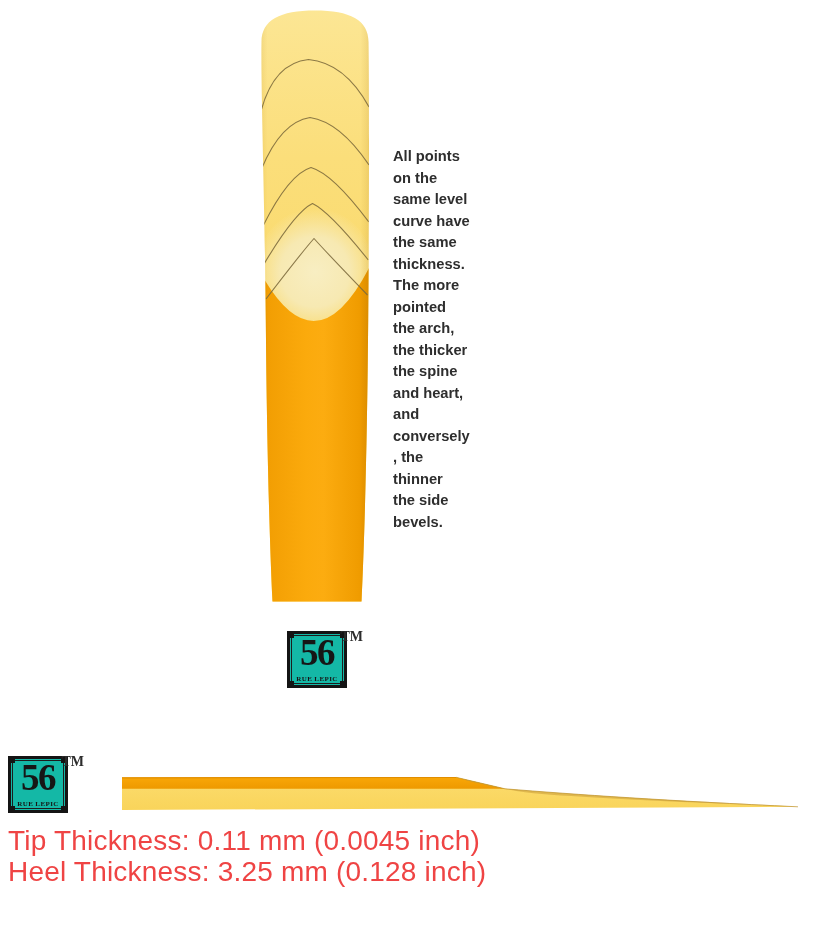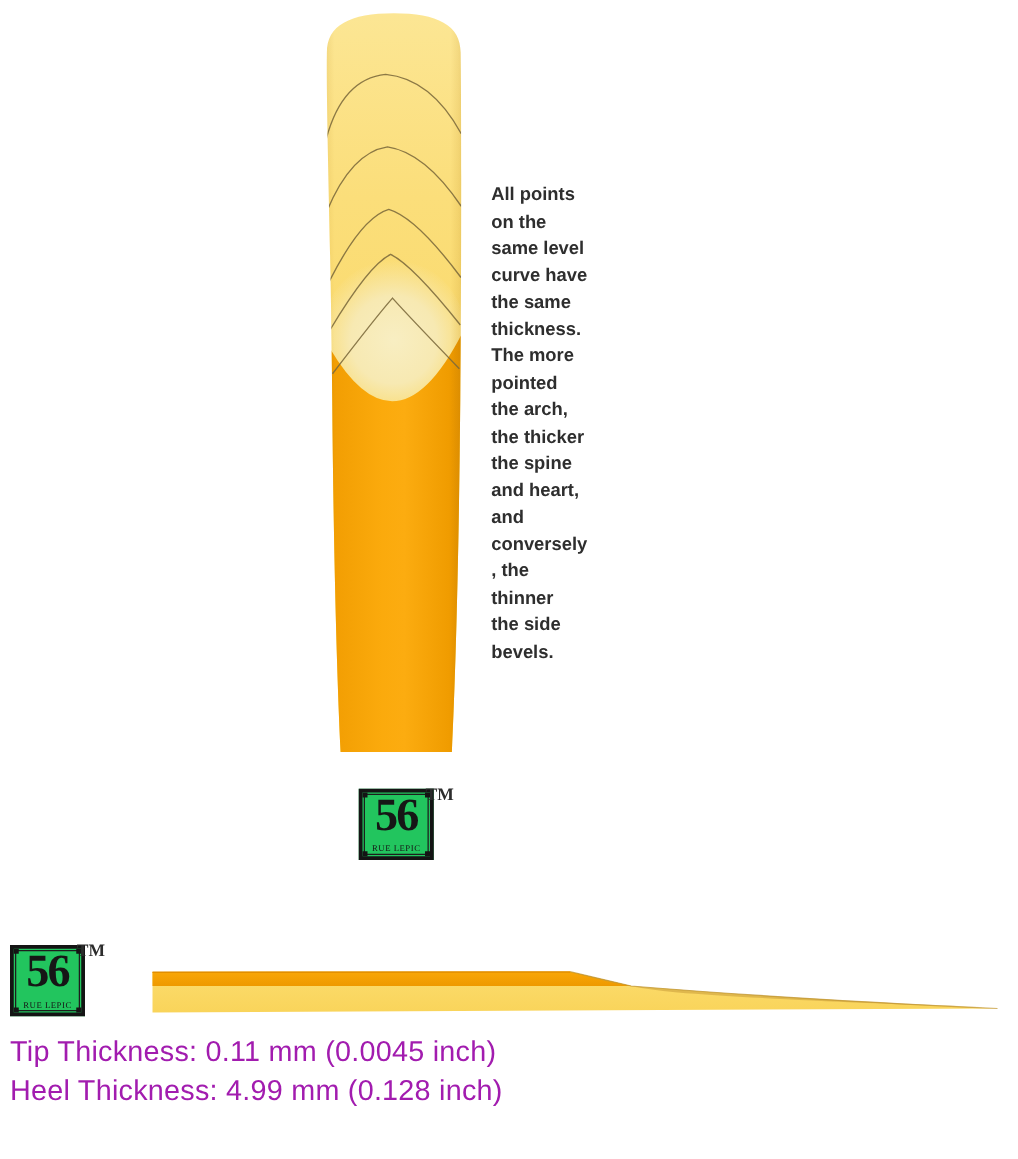--- a/index.html
+++ b/index.html
@@ -14,44 +14,44 @@
   .annotation {
     position:absolute; left:393px; top:146px;
     font-size:14.7px; line-height:21.5px; color:#2e2e2e;
     white-space:pre;
     font-weight:bold;
   }
 
   
   .measurements {
     position:absolute; left:8px; top:826px;
-    font-size:23px; line-height:30.5px; color:#a21caf;
+    font-size:28px; line-height:30.5px; color:#ef4444;
     letter-spacing:0.2px;
   }
 
   
   .logo-wrap { position:absolute; }
   .logo-top  { left:287px; top:631px; }
   .logo-bottom { left:8px; top:756px; }
   .logo-box {
     position:relative; width:54px; height:51px;
-    background:#22c55e; border:3px solid #141414;
+    background:#14b8a6; border:3px solid #141414;
   }
   .logo-frame { position:absolute; inset:1px; border:1px solid #1d1d1d; }
   .logo-corner { position:absolute; width:4px; height:4px; background:#141414; }
   .c-tl { top:0; left:0; } .c-tr { top:0; right:0; }
   .c-bl { bottom:0; left:0; } .c-br { bottom:0; right:0; }
   .logo-number {
     position:absolute; top:-3px; left:0; right:0; text-align:center;
     font-family:"Liberation Serif", serif; font-weight:bold;
     font-size:37px; letter-spacing:-1.5px; color:#161616;
   }
   .logo-caption {
     position:absolute; bottom:2px; left:0; right:0; text-align:center;
-    font-family:"Liberation Serif", serif; font-weight:normal;
+    font-family:"Liberation Serif", serif; font-weight:bold;
     font-size:7px; letter-spacing:0.4px; color:#161616; white-space:nowrap;
   }
   .logo-tm {
     position:absolute; top:-2px; right:-16px;
     font-family:"Liberation Serif", serif; font-weight:bold;
     font-size:14px; color:#2c2c2c;
   }
 
   svg { display:block; }
 </style>
@@ -173,16 +173,16 @@
       <div class="logo-corner c-bl"></div>
       <div class="logo-corner c-br"></div>
       <div class="logo-number">56</div>
       <div class="logo-caption">RUE LEPIC</div>
     </div>
     <span class="logo-tm">TM</span>
   </div>
 
   <div class="measurements">
     <div>Tip Thickness: 0.11 mm (0.0045 inch)</div>
-    <div>Heel Thickness: 4.99 mm (0.128 inch)</div>
+    <div>Heel Thickness: 3.25 mm (0.128 inch)</div>
   </div>
 
 </div>
 
 </body></html>

